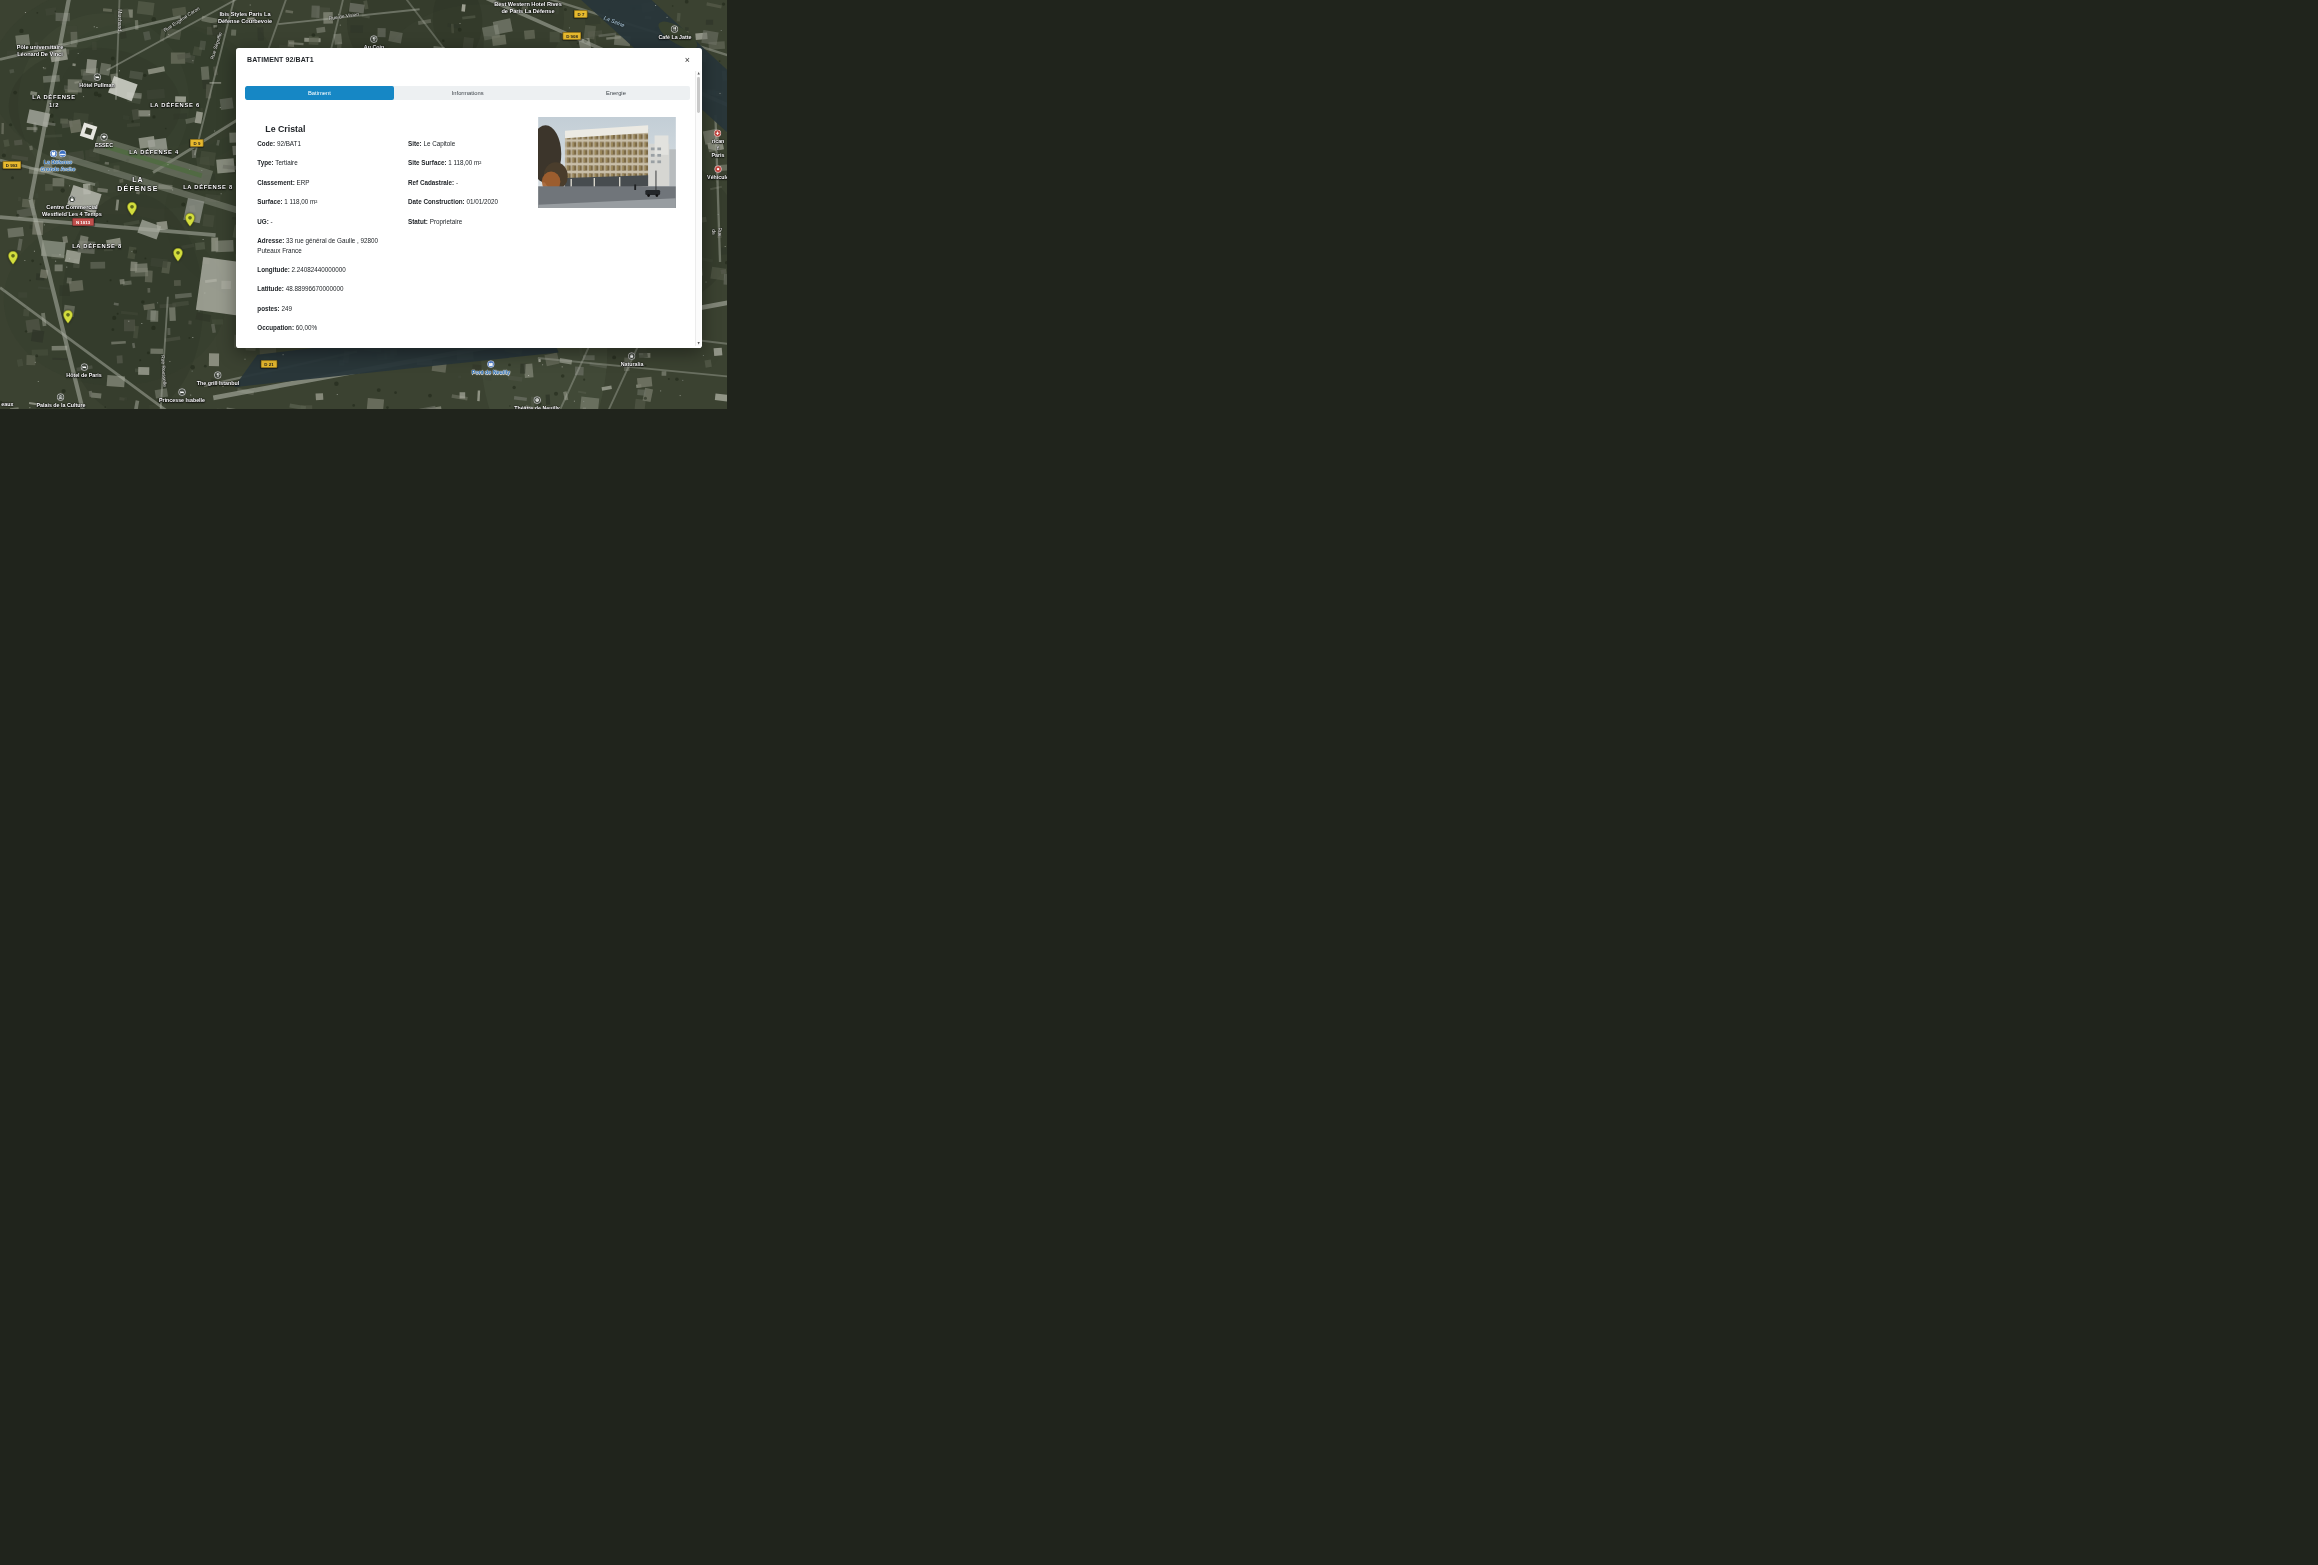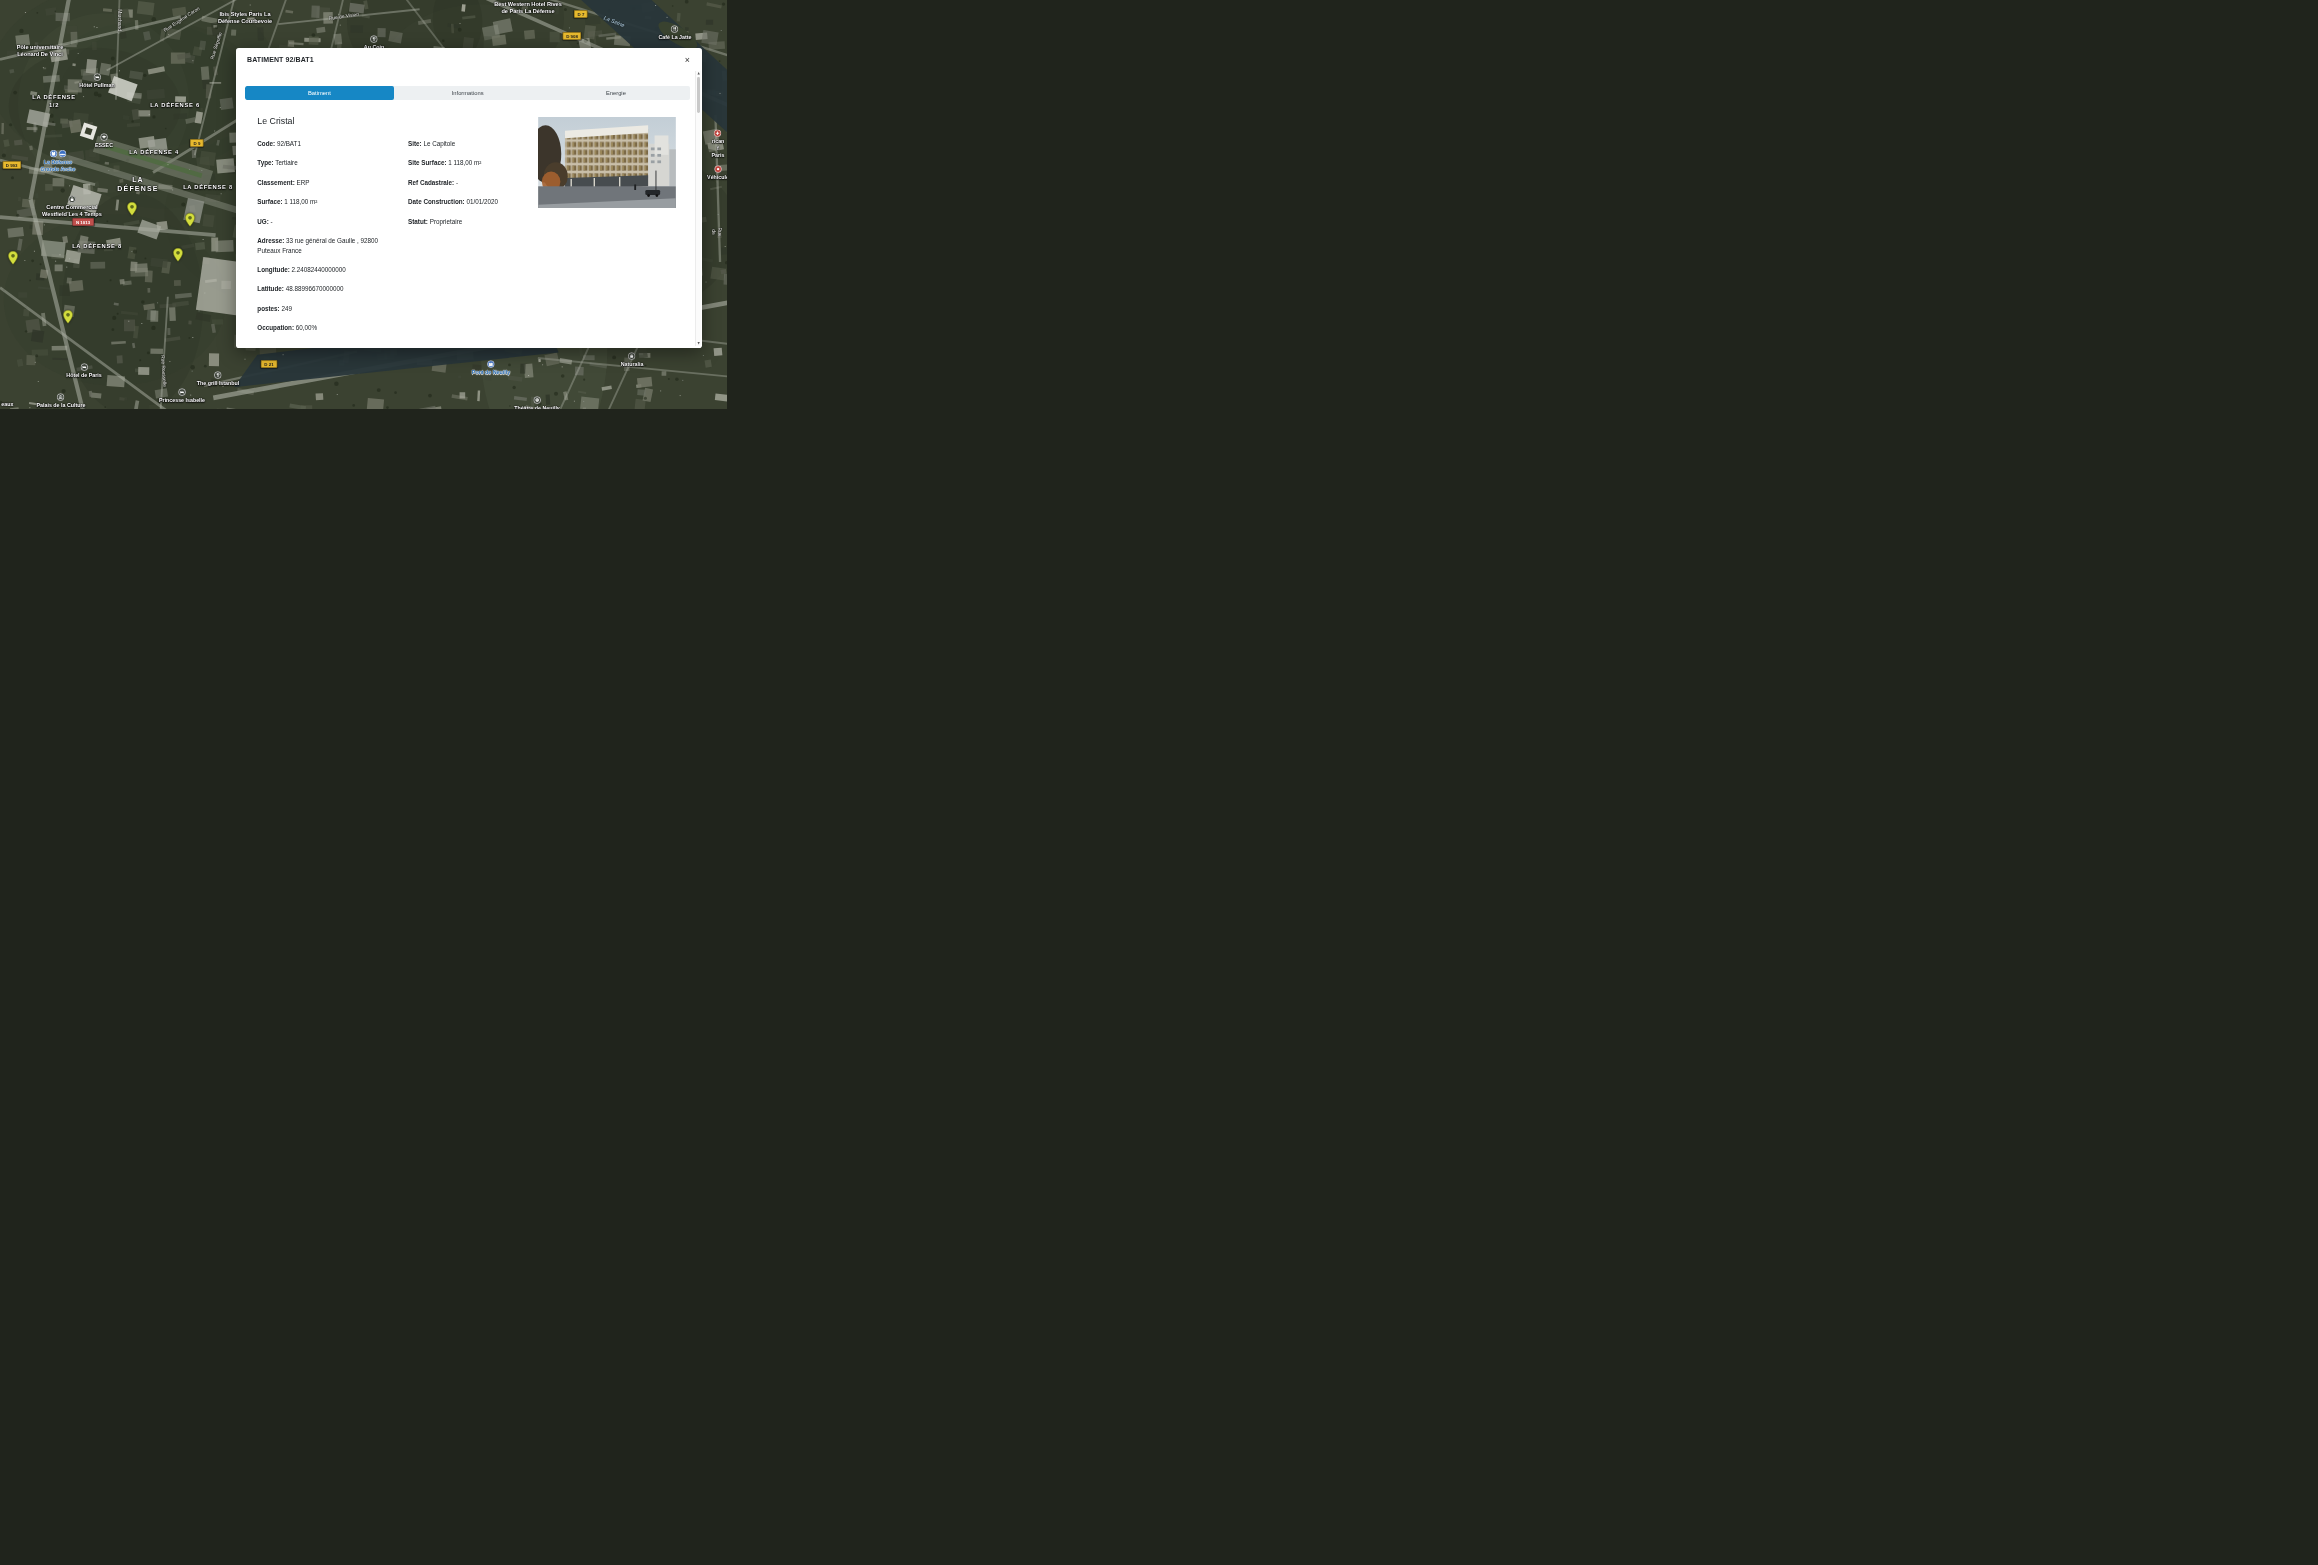--- a/index.html
+++ b/index.html
@@ -35,21 +35,21 @@
   .modal-header{position:absolute;top:0;left:0;right:0;padding:8.3px 16px 0 11px;}
   .modal-title{font-size:7px;font-weight:700;letter-spacing:0.1px;}
   .close-btn{position:absolute;right:9.3px;top:6.5px;background:none;border:none;
     font-size:8.8px;color:#333;cursor:pointer;line-height:1;padding:1.9px 2.8px;
     font-family:"Liberation Sans",sans-serif;}
   .tabs{position:absolute;top:38px;left:9.3px;right:12px;height:14px;background:#edf0f2;
     border-radius:1.9px;display:flex;overflow:hidden;}
   .tab{flex:1;display:flex;align-items:center;justify-content:center;font-size:5.8px;
     color:#3e444a;cursor:pointer;border-radius:1.9px;}
   .tab.active{background:#1687c5;color:#fff;font-weight:500;}
-  .building-name{position:absolute;left:21.3px;top:68px;margin:0;font-size:8.8px;font-weight:400;}
+  .building-name{position:absolute;left:21.3px;top:68px;margin:8px;font-size:8.8px;font-weight:700;}
   .col{position:absolute;top:91px;}
   #col-left{left:21.3px;width:139px;}
   #col-right{left:172px;width:132px;}
   .field{margin-bottom:9.7px;font-size:6.3px;line-height:9.7px;}
   .field b{font-weight:700;}
   .photo{position:absolute;left:302px;top:69px;width:138px;height:91px;overflow:hidden;}
   .vscroll{position:absolute;top:23px;right:0.9px;bottom:2.3px;width:5.1px;background:#fbfbfb;
     border-left:0.5px solid #ececec;border-radius:0 0 2.8px 0;}
   .vscroll .arrow{position:absolute;left:0;width:5.1px;height:5.1px;color:#555;font-size:3px;
     text-align:center;line-height:5.1px;font-family:"DejaVu Sans",sans-serif;cursor:pointer;}

